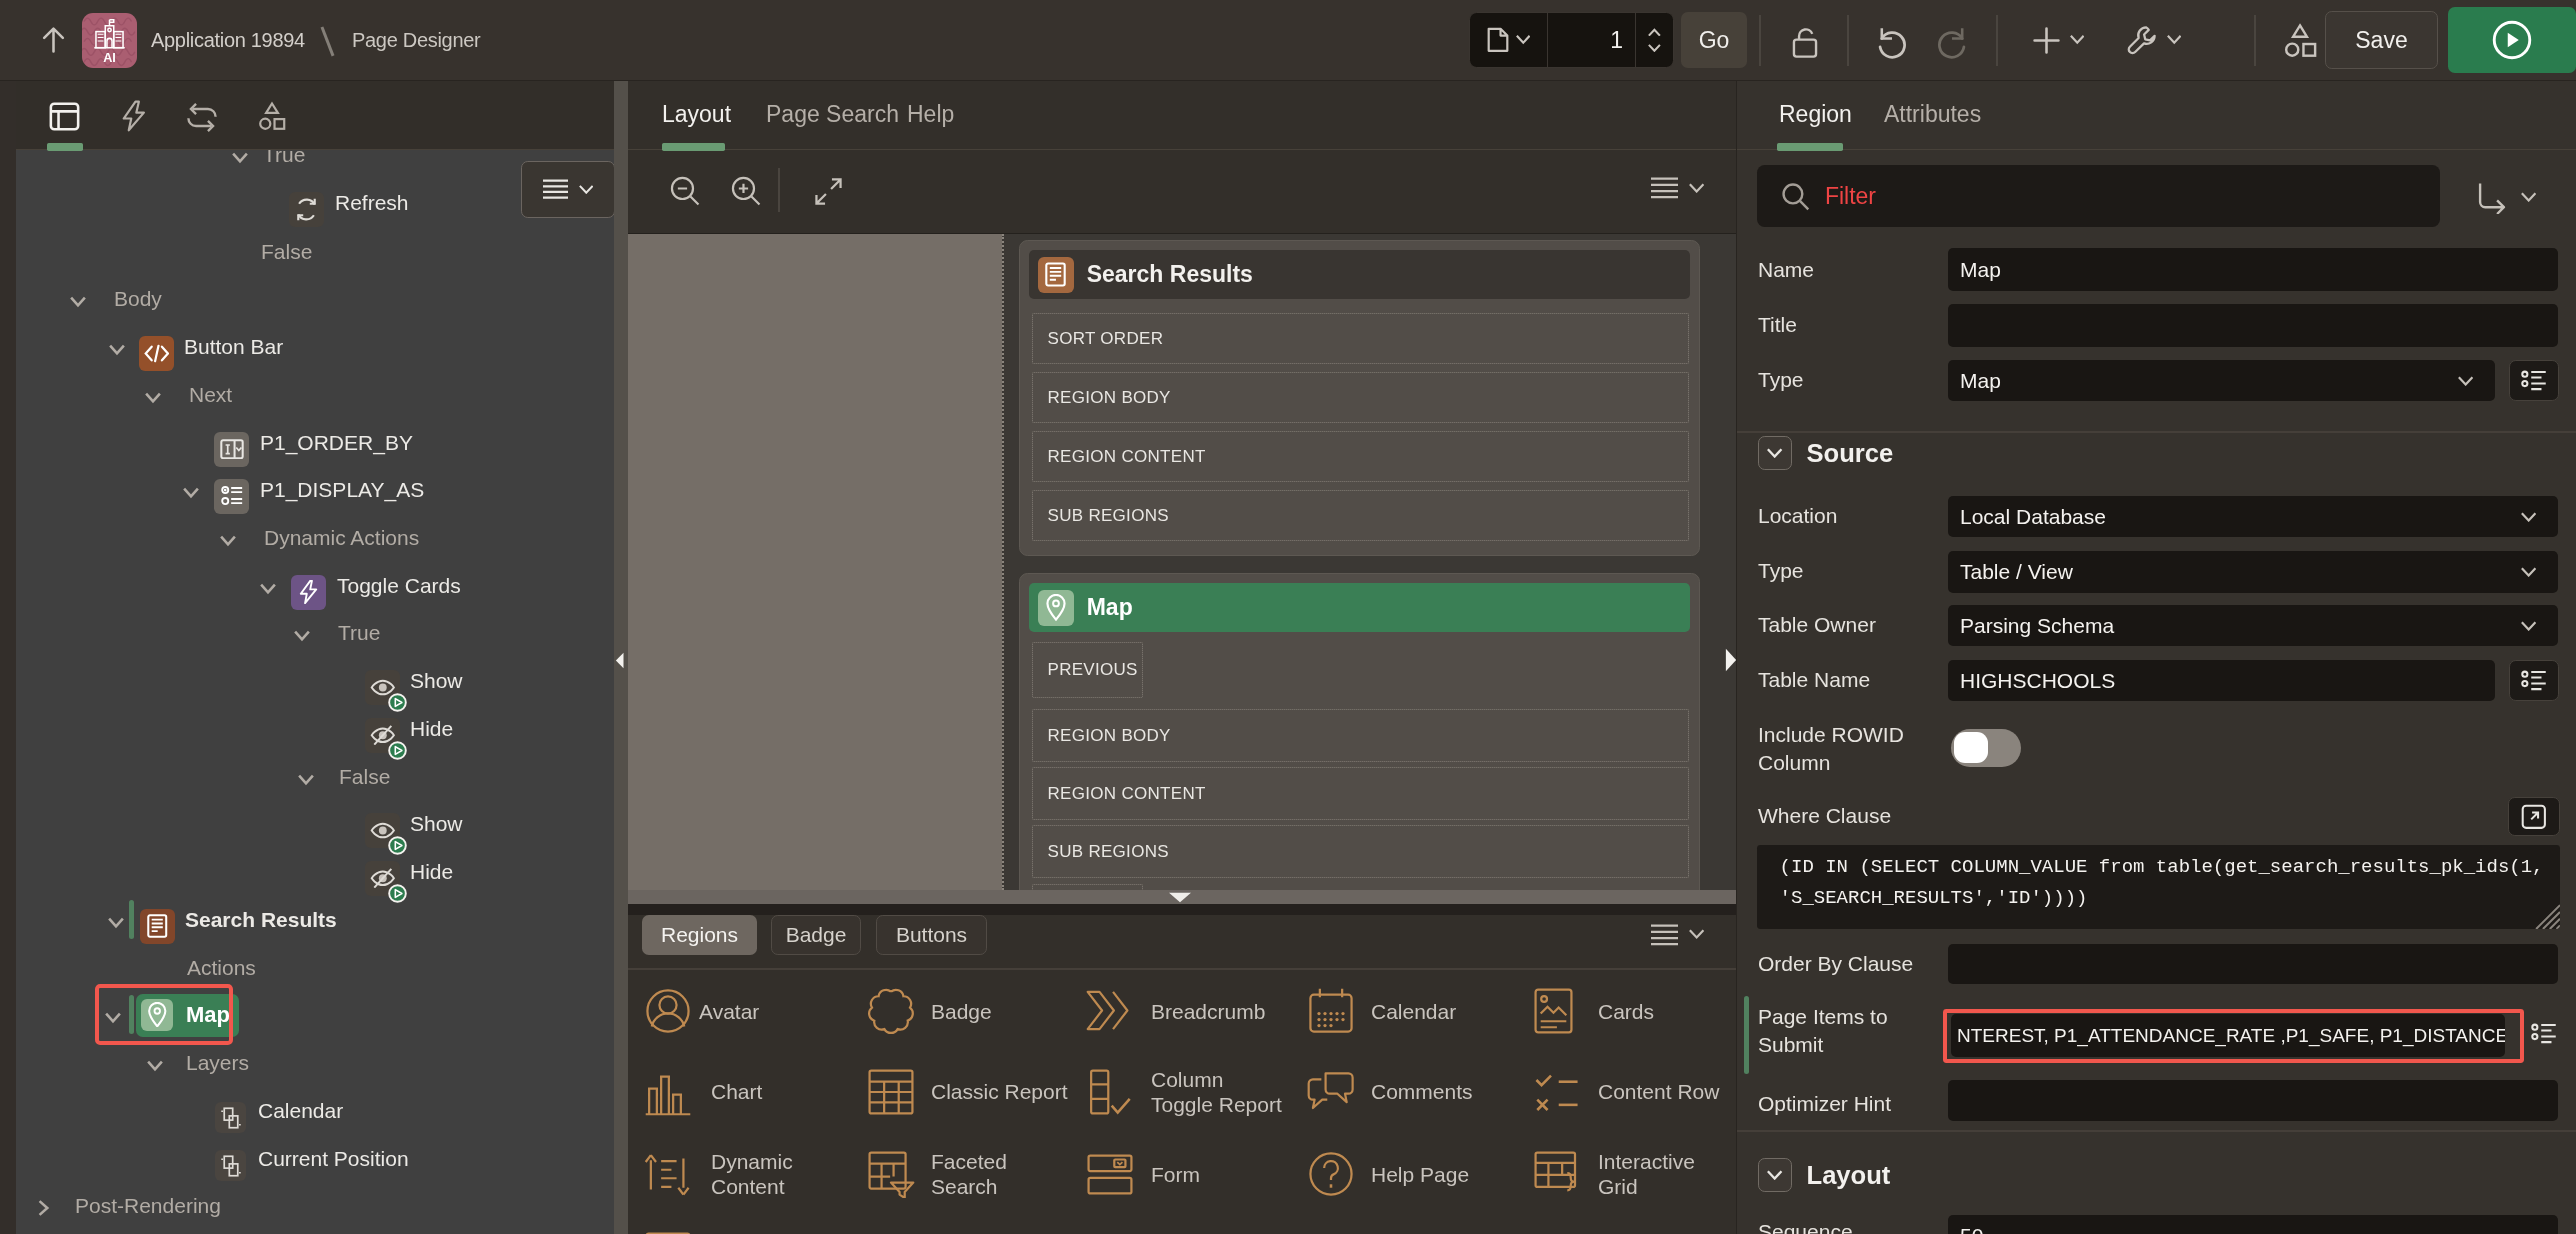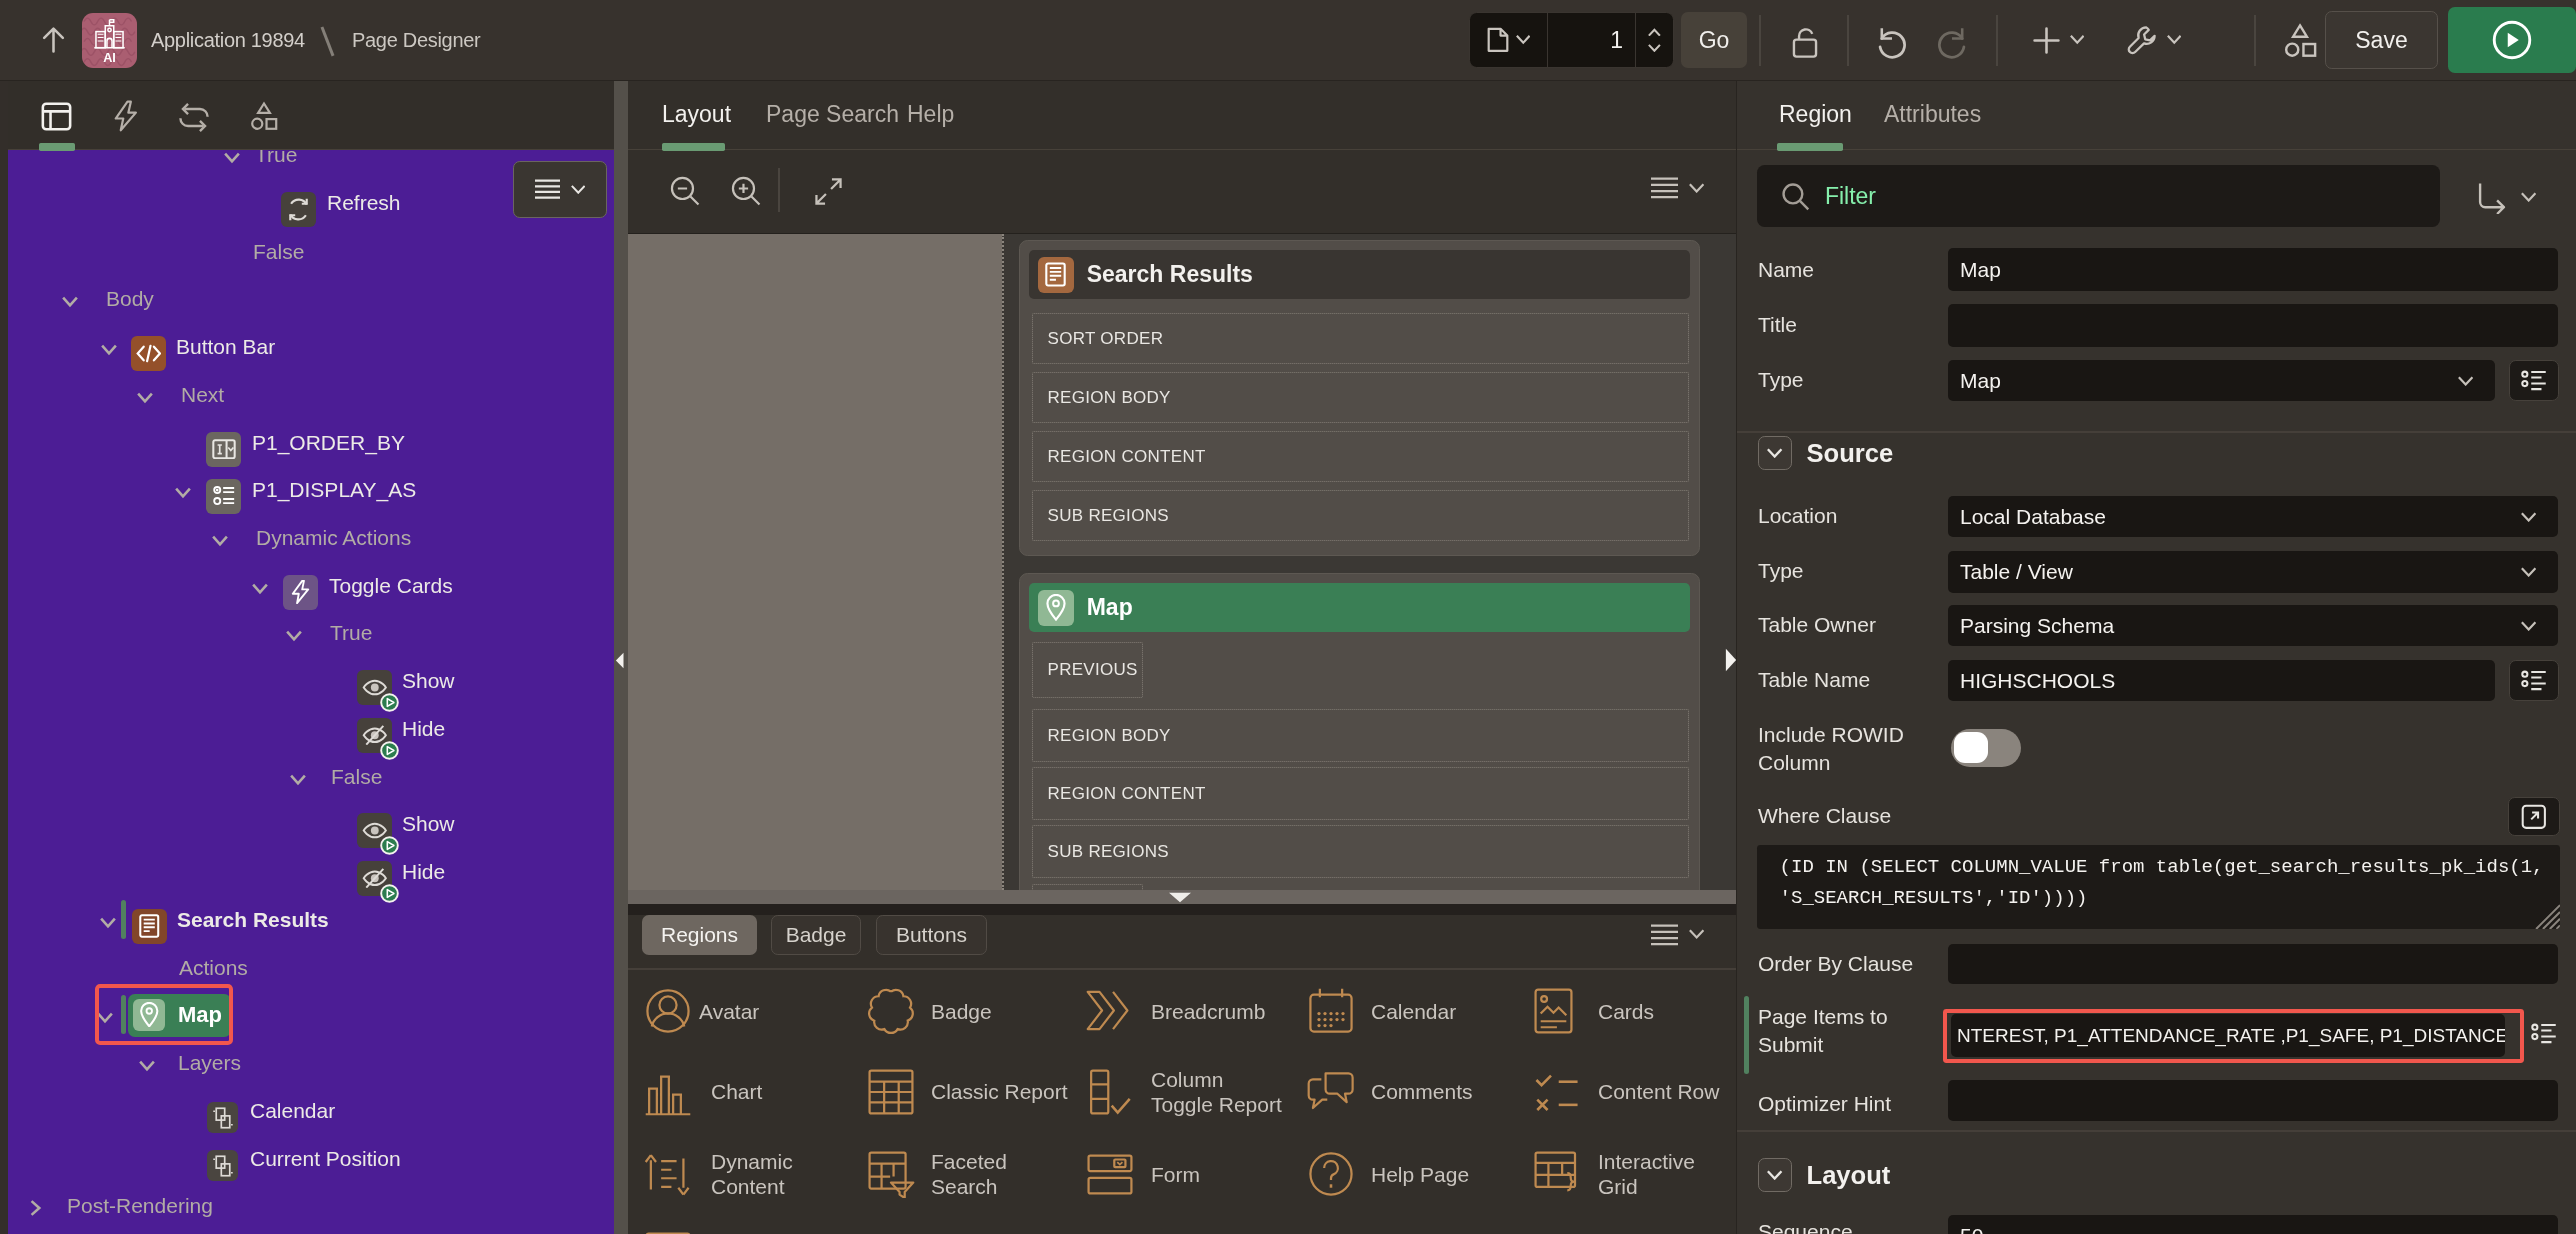--- a/index.html
+++ b/index.html
@@ -5,21 +5,21 @@
 *{margin:0;padding:0;box-sizing:border-box}
 html,body{width:2576px;height:1234px;overflow:hidden;background:#332e2a;font-family:"Liberation Sans",sans-serif;}
 .abs{position:absolute}
 svg{display:block}
 
 .header{position:absolute;left:0;top:0;width:2576px;height:81px;background:#37322d;border-bottom:1.7px solid #282420}
 .htitle{position:absolute;top:0;height:81px;display:flex;align-items:center;font-size:20px;color:#d3cfca;font-weight:400;letter-spacing:-0.3px}
 .tbbtn{position:absolute;border-radius:6.8px}
 .vsep{position:absolute;top:15.3px;height:51px;width:1.7px;background:#4a453f}
 
-.lpanel{position:absolute;left:8px;top:81px;width:620px;height:1153px;background:#4c1d95;overflow:hidden}
+.lpanel{position:absolute;left:16px;top:81px;width:620px;height:1153px;background:#404040;overflow:hidden}
 .mpanel{position:absolute;left:620px;top:81px;width:1117px;height:1153px;background:#332f2a;overflow:hidden}
 .rpanel{position:absolute;left:1736px;top:81px;width:840px;height:1153px;background:#36322d;overflow:hidden;border-left:1.7px solid #282420}
 .tabbar{position:absolute;left:0;top:0;width:100%;height:69px;border-bottom:1.7px solid #474139}
 .tabtxt{position:absolute;top:0;height:67px;display:flex;align-items:center;font-size:23px;color:#b5afa8}
 .tabtxt.on{color:#f3f1ee}
 .tabunder{position:absolute;height:7.7px;background:#6a9b73;border-radius:1.7px}
 
 .trow{position:absolute;height:48px;display:flex;align-items:center;font-size:21px;color:#eceae6;white-space:nowrap}
 .trow .grp{color:#b2aca5}
 .ticon{width:35px;height:35px;border-radius:6px;background:#46413b;display:flex;align-items:center;justify-content:center;position:relative}
@@ -626,21 +626,21 @@
     <div class="tabtxt" style="left:147px">Attributes</div>
     <div class="tabunder" style="left:40px;bottom:-1.7px;width:66px"></div>
   </div>
   <div class="abs" style="left:19.6px;top:84px;width:683px;height:62px;background:#1d1a17;border-radius:7.7px;display:flex;align-items:center">
     <svg style="margin-left:24px" width="29" height="29" viewBox="0 0 34 34">
         <g fill="none" stroke="#a39d96" stroke-width="2.8">
           <circle cx="14" cy="14" r="11"></circle>
           <path d="M22.5 22.5L32 32"></path>
         </g>
       </svg>
-    <span style="margin-left:15.3px;font-size:23px;color:#86efac">Filter</span>
+    <span style="margin-left:15.3px;font-size:23px;color:#ef4444">Filter</span>
   </div>
   <div class="abs" style="left:738px;top:99px;display:flex;align-items:center;gap:12px">
     <svg width="34" height="34" viewBox="0 0 40 40">
         <path d="M6 4v22a6 6 0 006 6h20M26 24l8 8-8 8" fill="none" stroke="#c6c1ba" stroke-width="2.8" stroke-linejoin="round"></path>
       </svg>
     <svg width="15.3" height="10.2" viewBox="0 0 18 12">
         <path d="M1 1.5l8 8.5 8-8.5" fill="none" stroke="#c6c1ba" stroke-width="2.6"></path>
       </svg>
   </div>
   <div class="rlbl" style="top:175px">Name</div>

